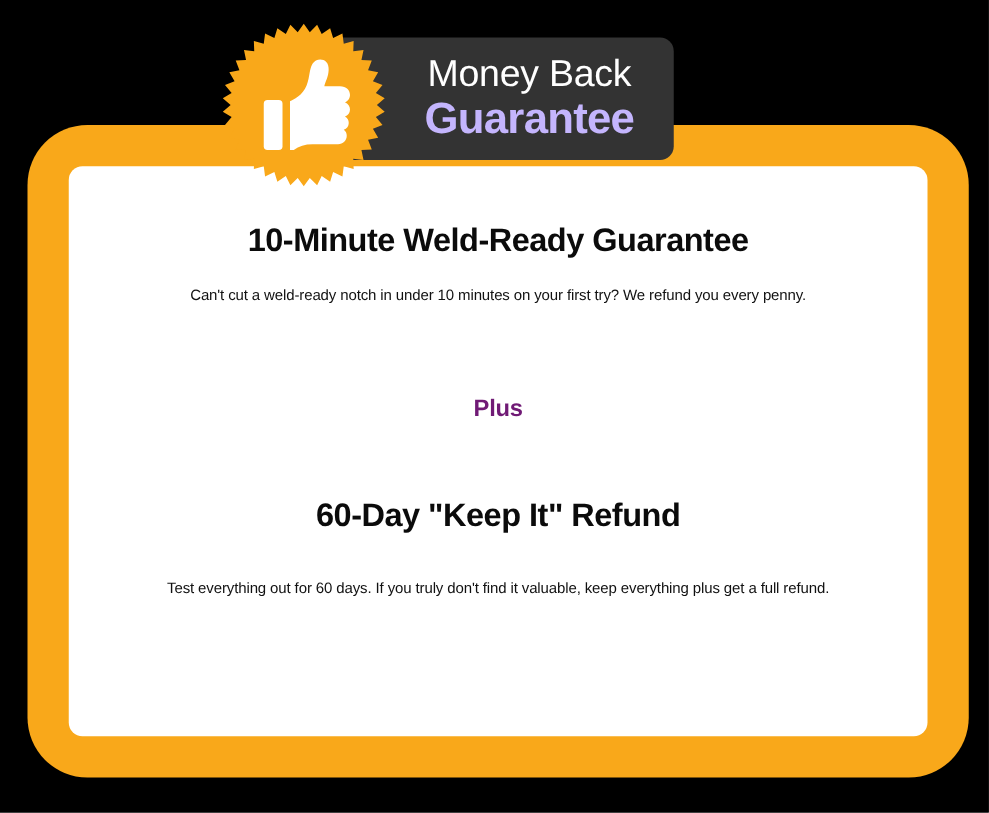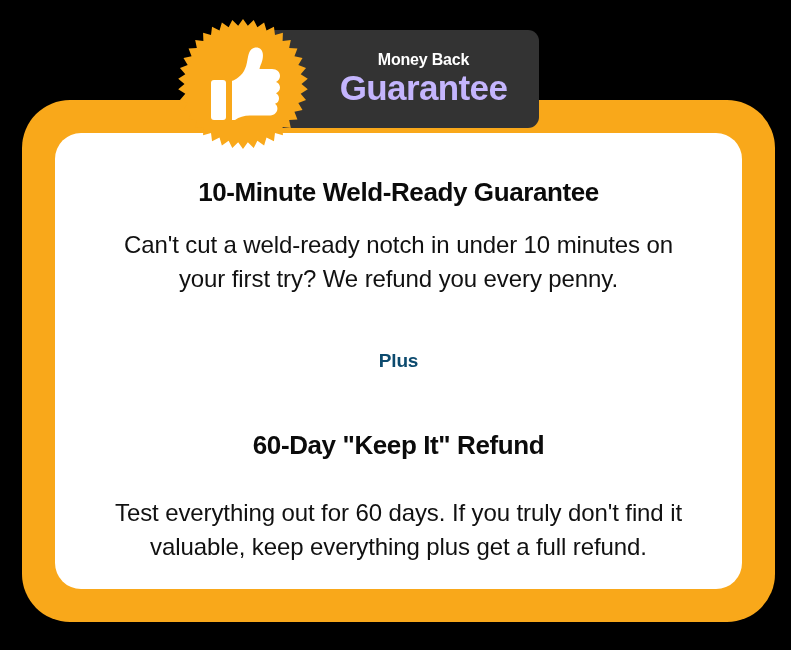--- a/index.html
+++ b/index.html
@@ -30,53 +30,53 @@
   }
 
   
   .card-inner {
     position: absolute;
     left: 33px;
     top: 33px;
     right: 33px;
     bottom: 33px;
     background: #FFFFFF;
-    border-radius: 26px;
+    border-radius: 11px;
     box-sizing: border-box;
     padding: 44px 56px 30px 56px;
     text-align: center;
     display: flex;
     flex-direction: column;
     align-items: center;
   }
 
   .headline {
     font-size: 26px;
     font-weight: bold;
     color: #0B0B0B;
     letter-spacing: -0.4px;
     margin: 0;
     line-height: 1.2;
   }
 
   .body-text {
-    font-size: 24px;
+    font-size: 12px;
     font-weight: 500;
     color: #111111;
     line-height: 1.42;
     margin: 20px 0 0 0;
     max-width: 580px;
     letter-spacing: -0.1px;
   }
 
   .plus-label {
     font-size: 19px;
     font-weight: bold;
-    color: #0c4a6e;
-    margin: 54px 0 0 0;
+    color: #701a75;
+    margin: 72px 0 0 0;
     letter-spacing: -0.2px;
   }
 
   .headline-second {
     margin-top: 58px;
   }
 
   .body-text-second {
     max-width: 572px;
     margin-top: 34px;
@@ -105,22 +105,22 @@
     z-index: 2;
     display: flex;
     flex-direction: column;
     align-items: center;
     justify-content: center;
     padding-left: 46px;
     box-sizing: border-box;
   }
   .ribbon-line1 {
     color: #FFFFFF;
-    font-size: 16px;
-    font-weight: bold;
+    font-size: 30px;
+    font-weight: normal;
     line-height: 1;
     letter-spacing: -0.2px;
   }
   .ribbon-line2 {
     color: #c4b5fd;
     font-size: 35px;
     font-weight: bold;
     line-height: 1.05;
     margin-top: 2px;
     letter-spacing: -0.6px;

